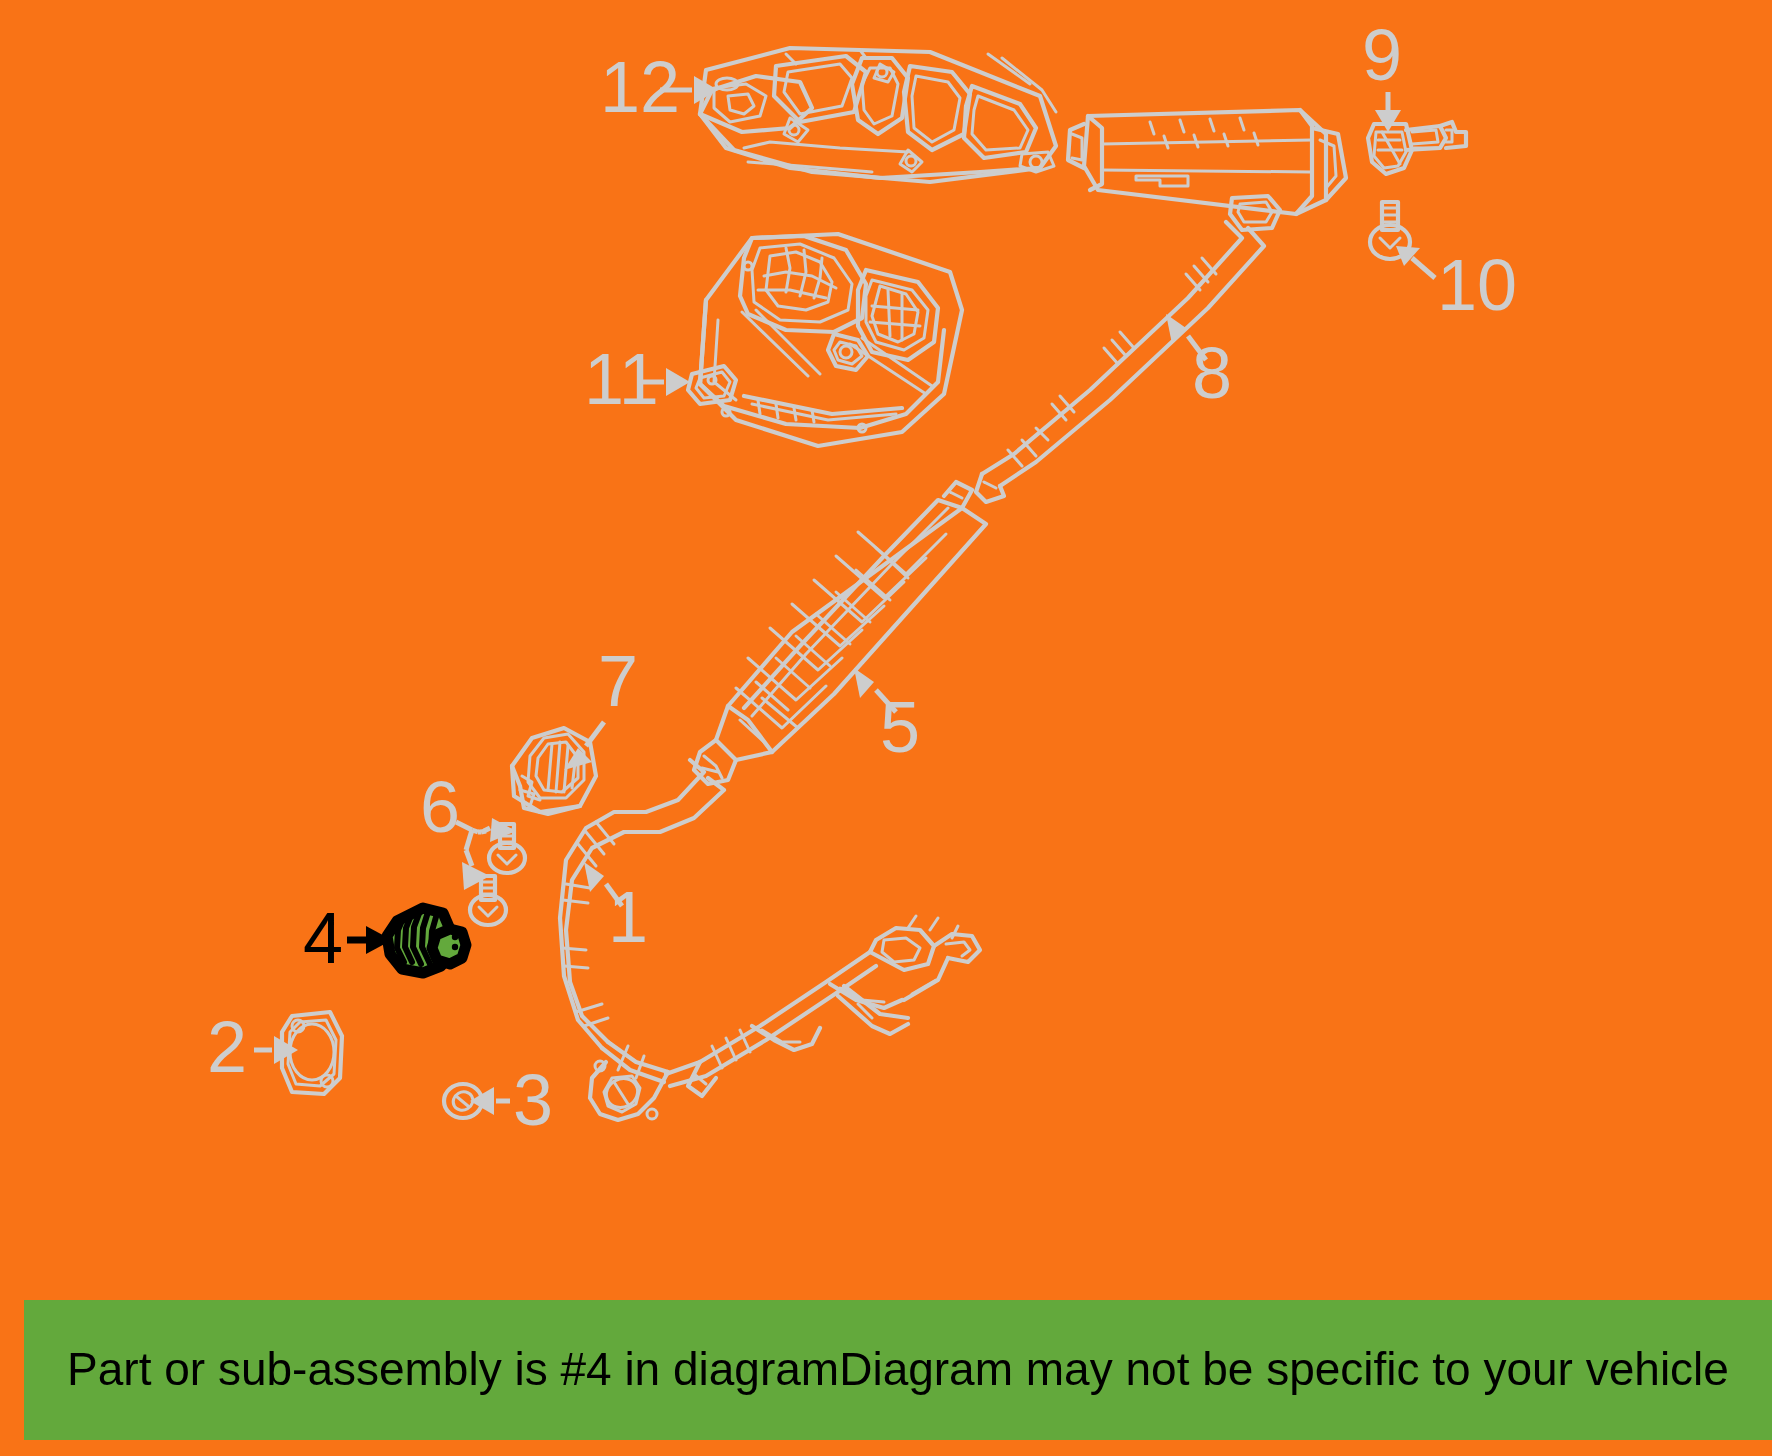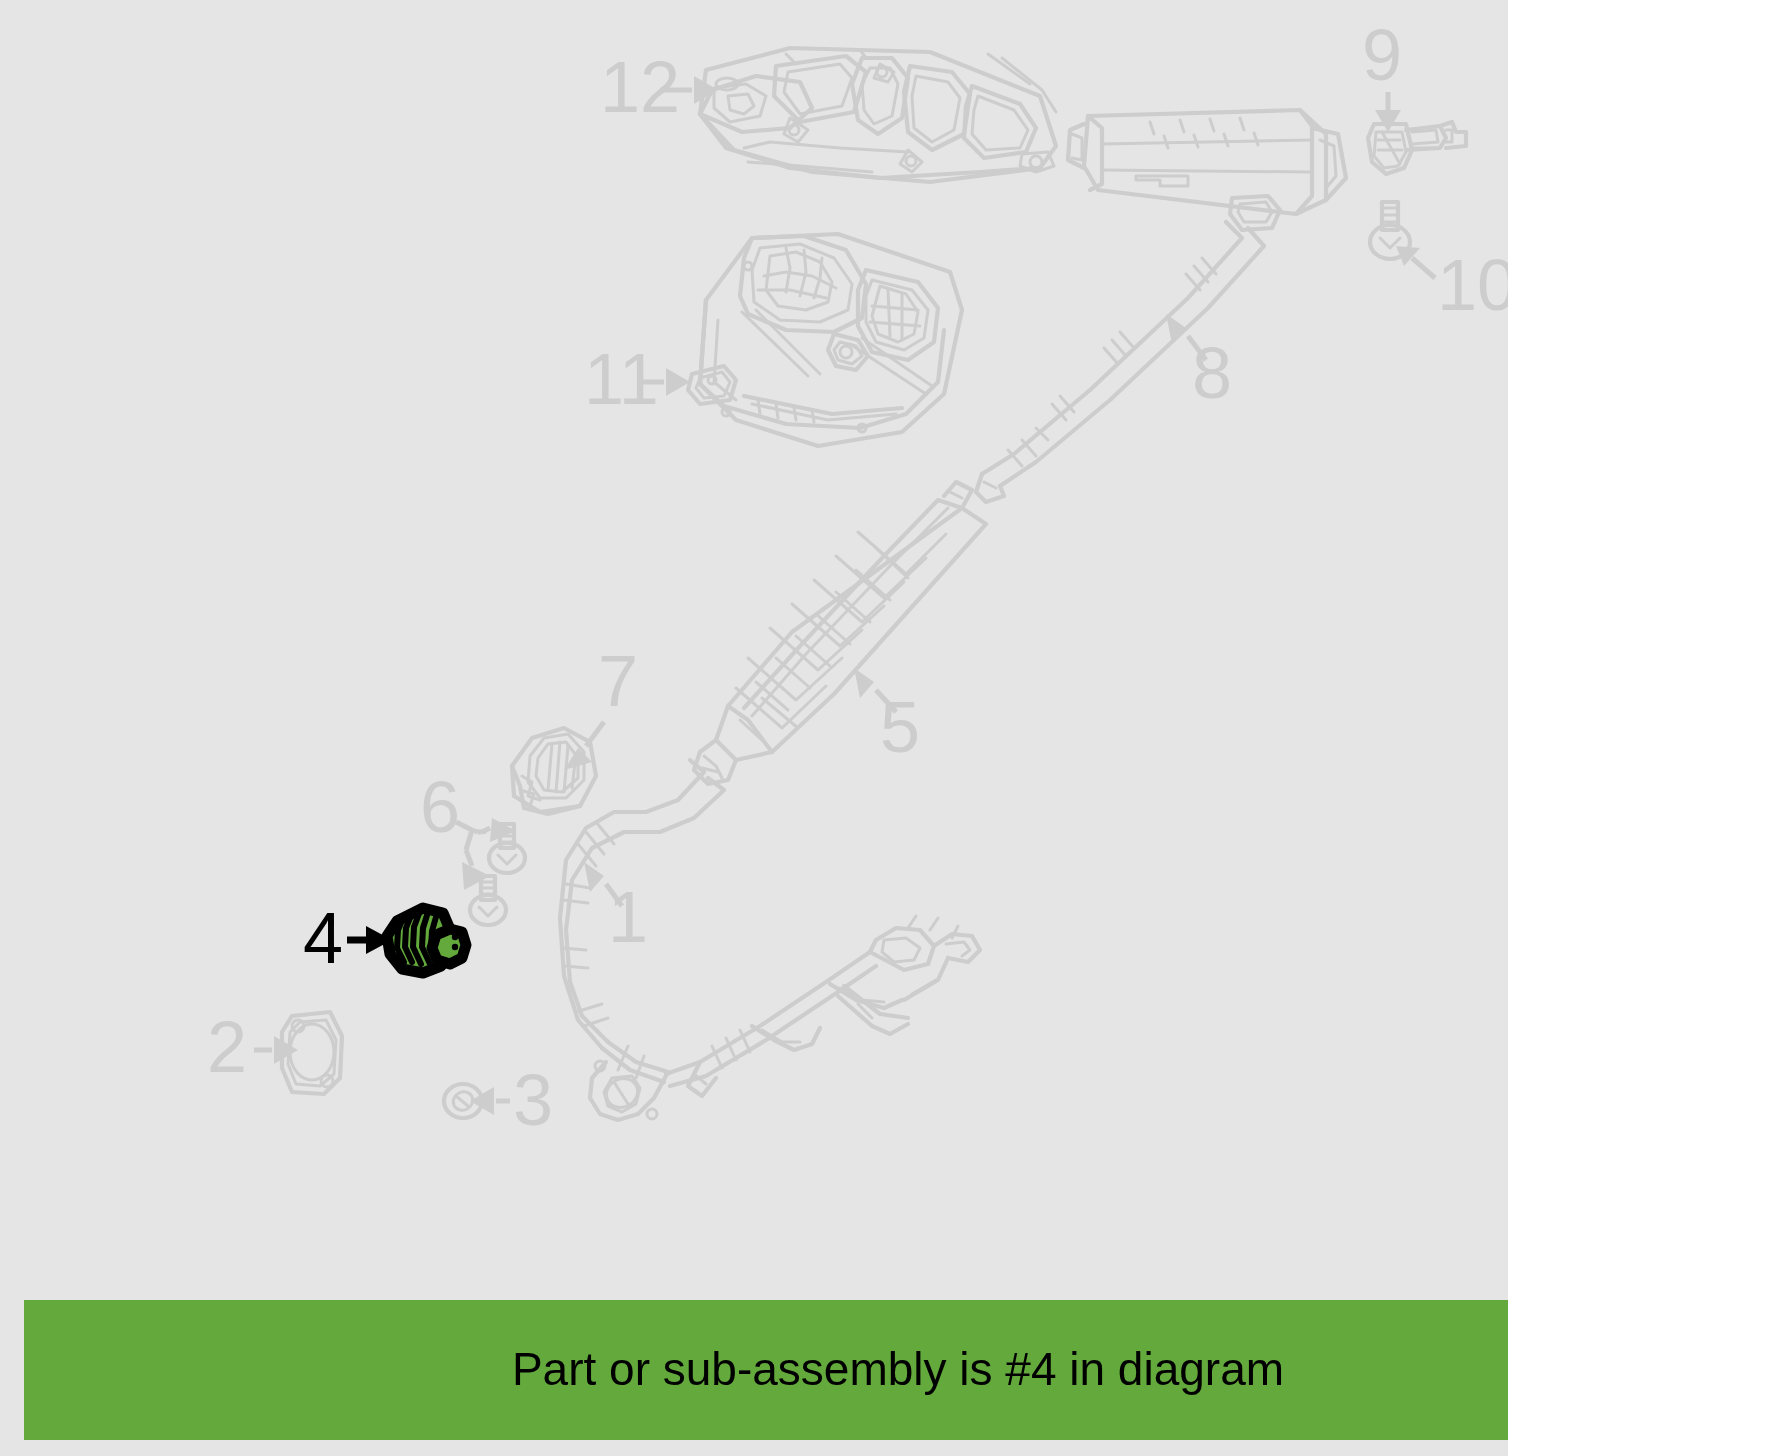--- a/index.html
+++ b/index.html
@@ -5,23 +5,23 @@
   html, body {
     margin: 0;
     padding: 0;
     background: #ffffff;
   }
   body {
     font-family: "Liberation Sans", sans-serif;
   }
   #page {
     position: relative;
-    width: 1508px;
+    width: 1772px;
     height: 1456px;
-    background: #e5e5e5;
+    background: #f97316;
     overflow: hidden;
   }
   #diagram-svg {
     position: absolute;
     left: 0;
     top: 0;
     width: 1772px;
     height: 1456px;
     display: block;
   }
@@ -394,15 +394,16 @@
     <g>
       <text class="hl-num" x="303" y="963">4</text>
       <line class="hl-line" x1="347" y1="940" x2="366" y2="940"></line>
       <polygon class="hl-head" points="366,926 392,940 366,954"></polygon>
     </g>
 
   </svg>
 
   <div class="notice-banner">
     <div class="notice-line">Part or sub-assembly is #4 in diagram</div>
+    <div class="notice-line">Diagram may not be specific to your vehicle</div>
   </div>
 
 </div>
 
 </body></html>

